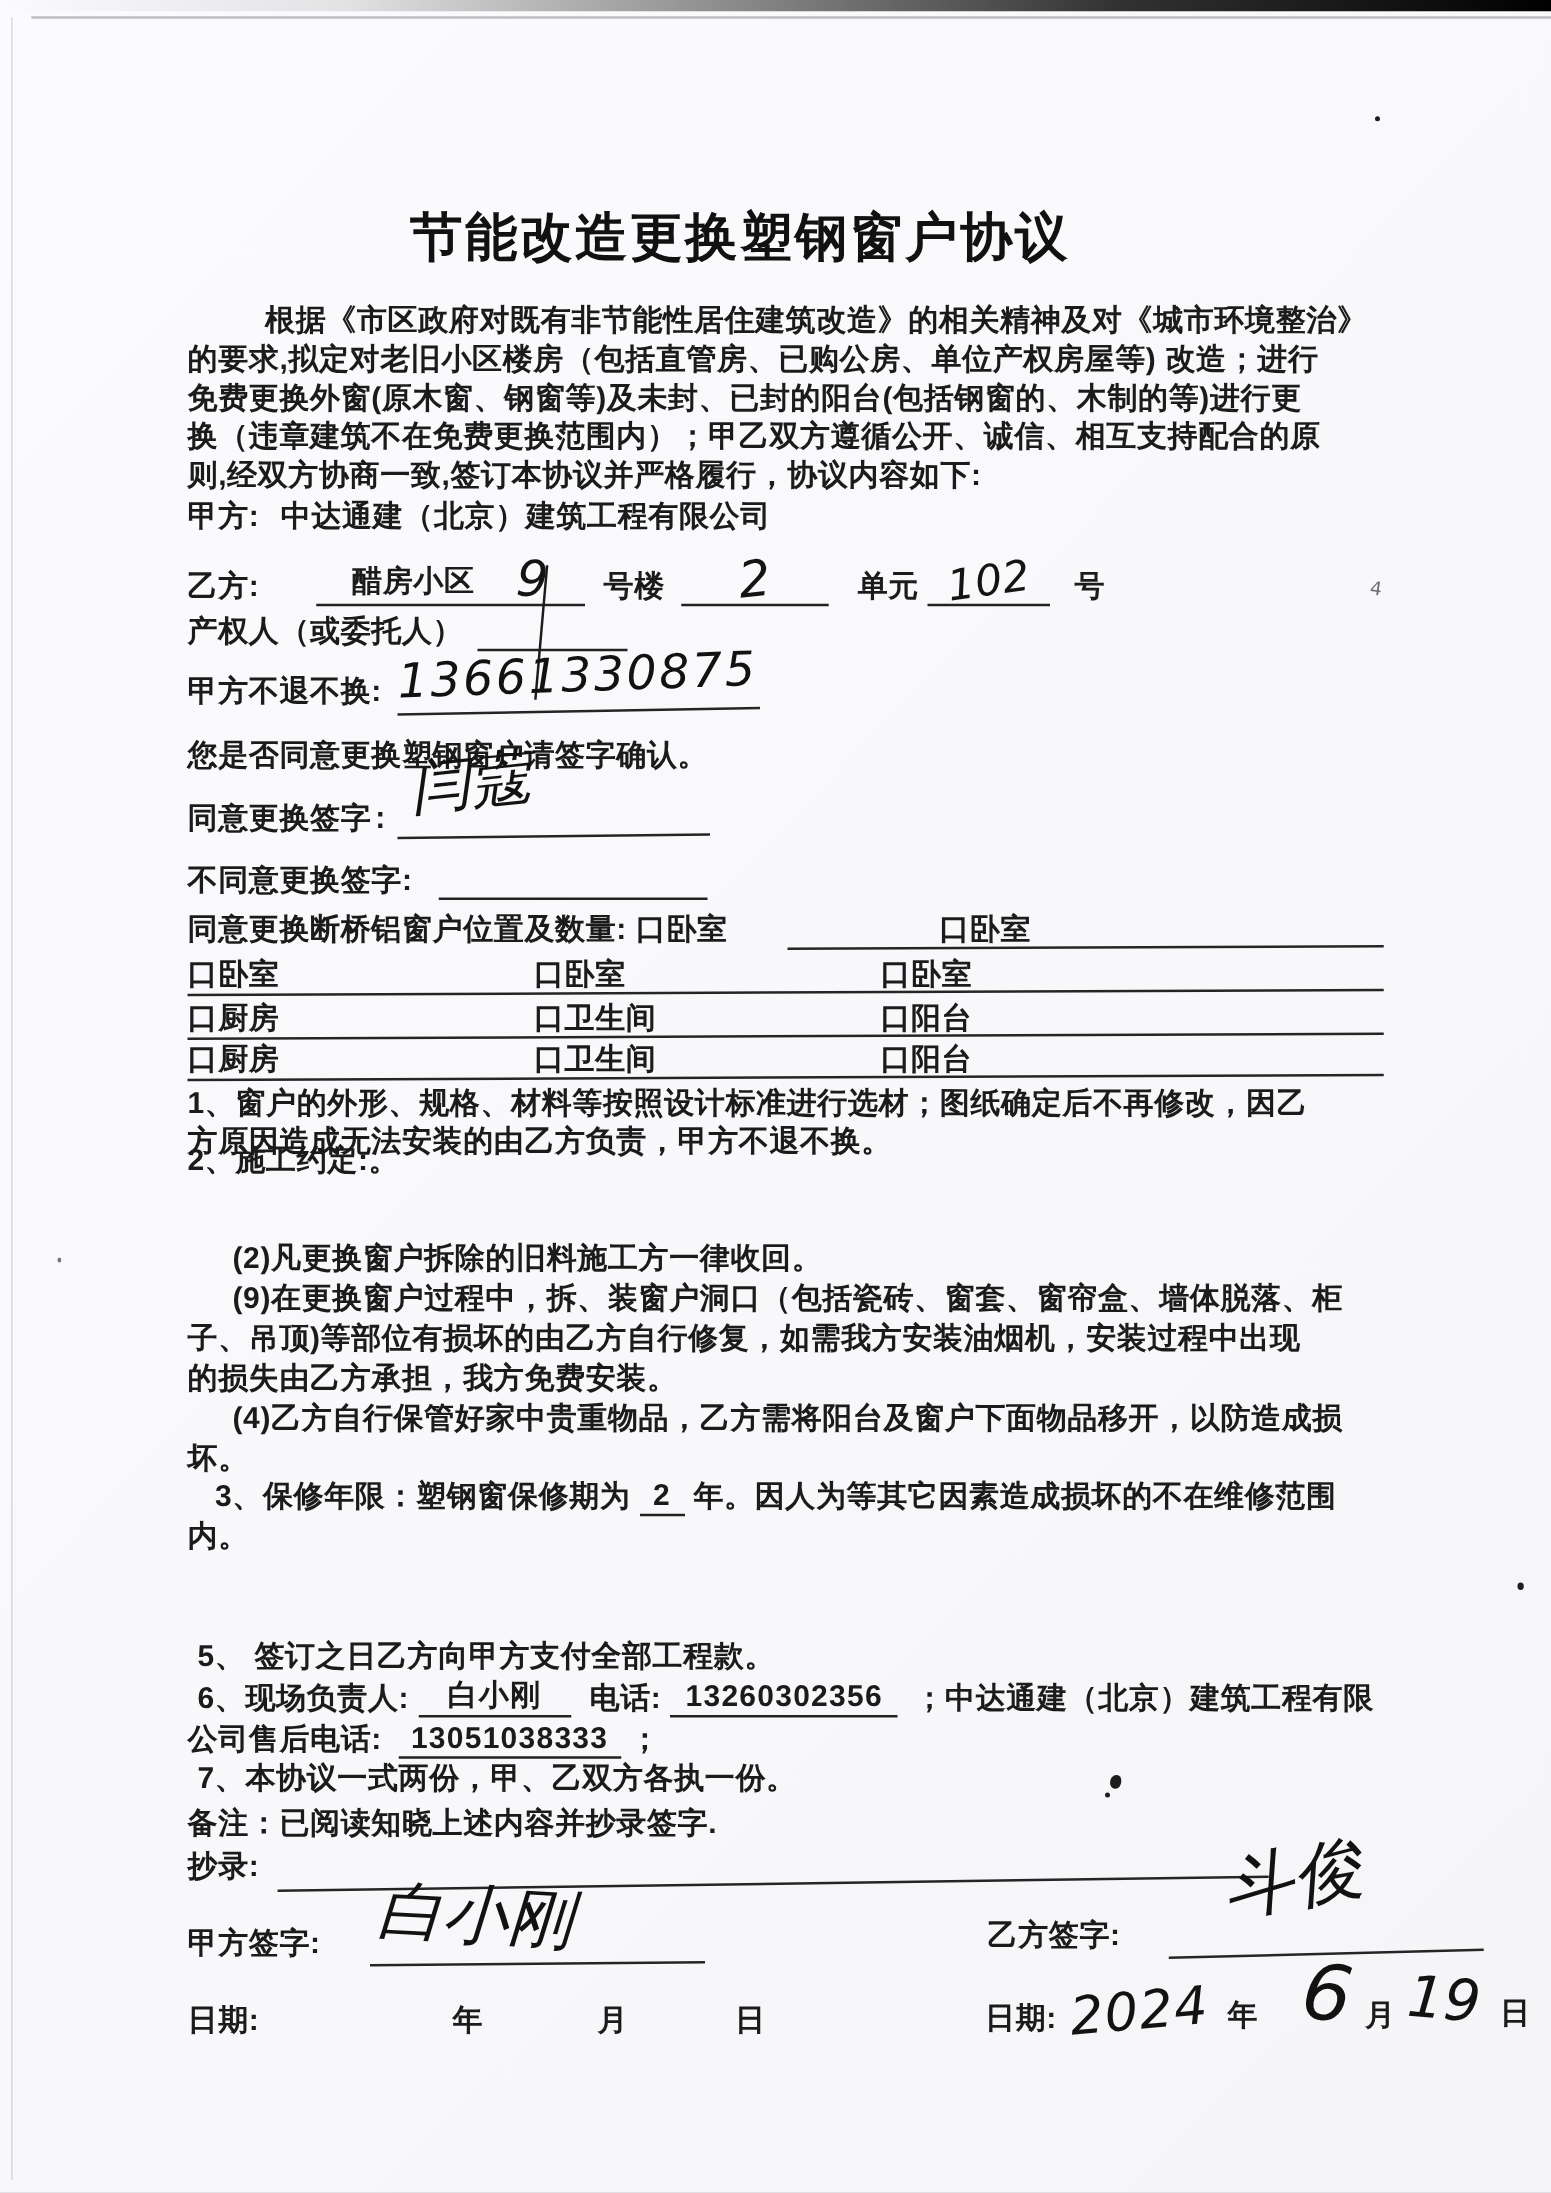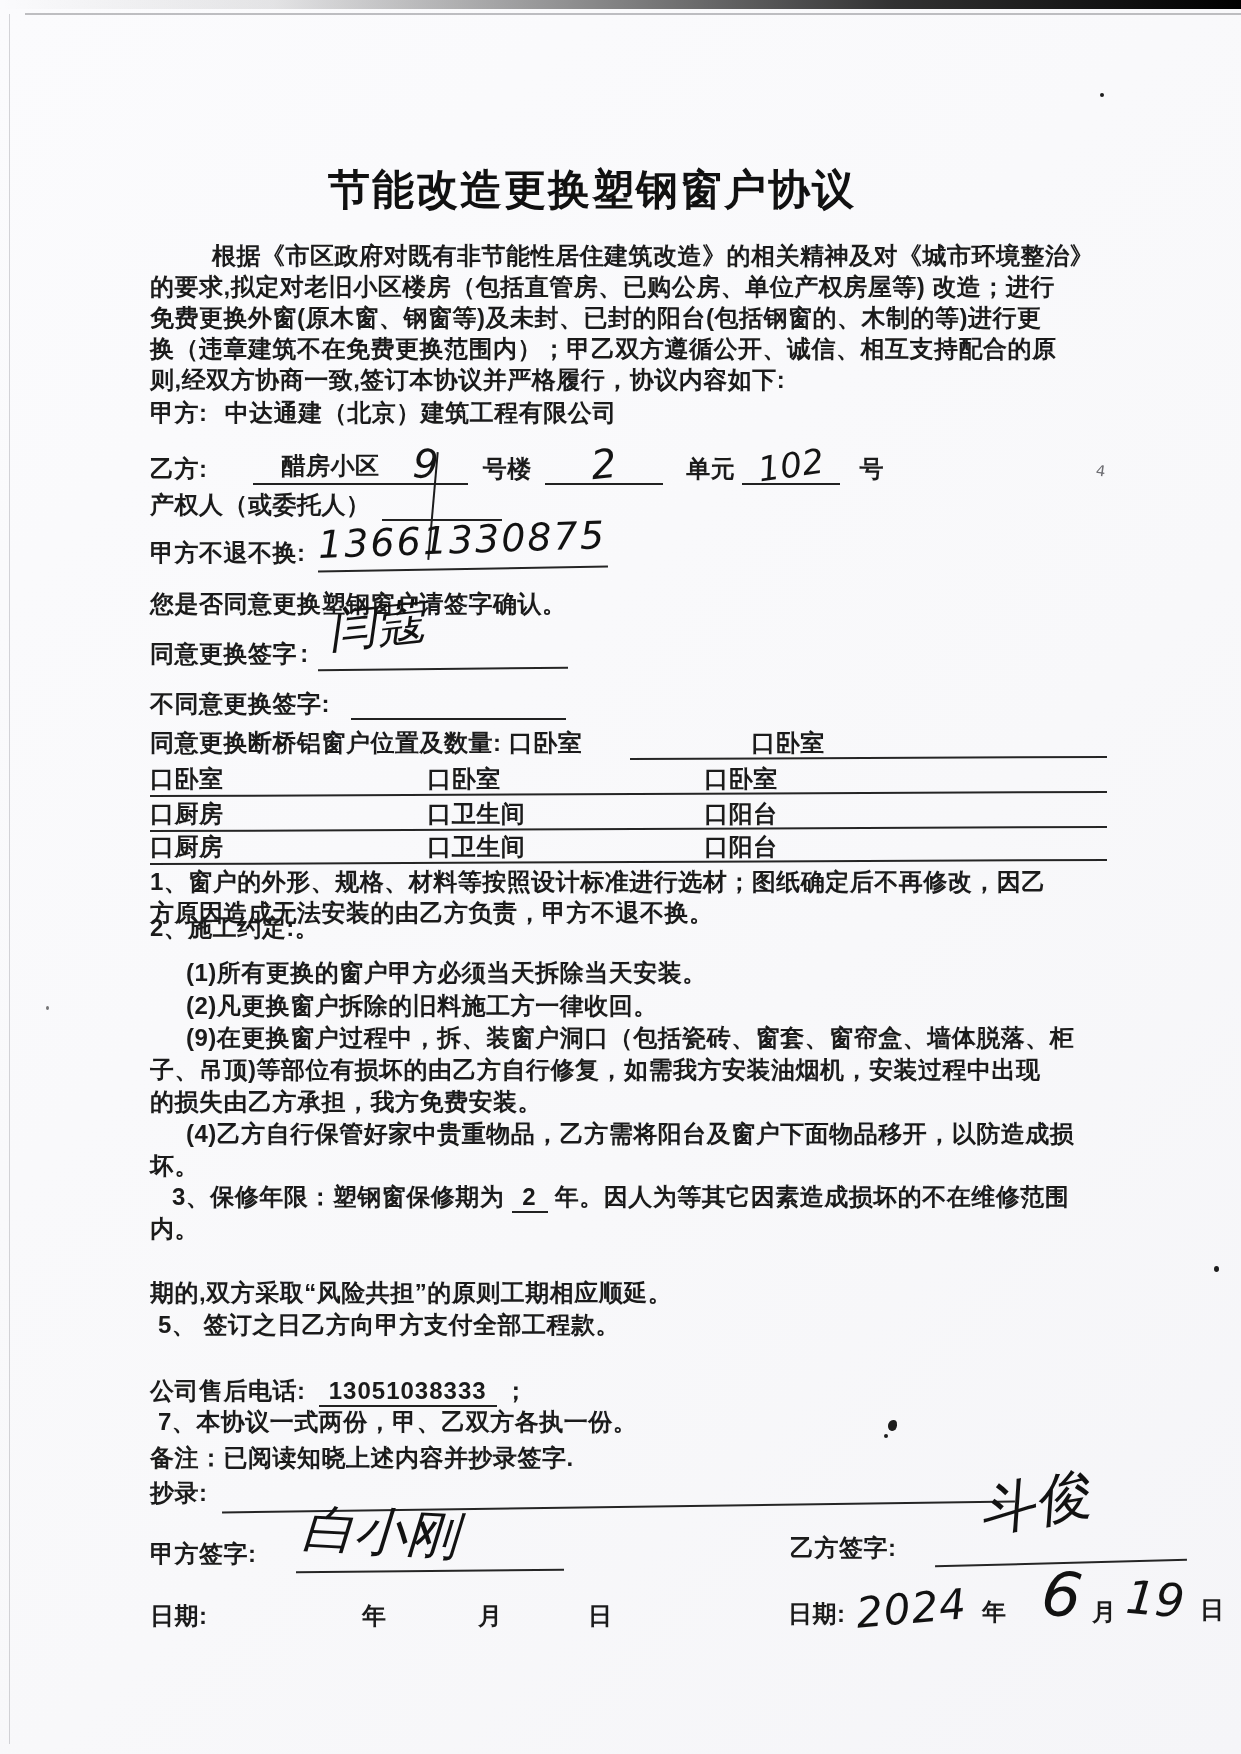--- a/index.html
+++ b/index.html
@@ -118,39 +118,44 @@
     <span style="display:inline-block;width:270px;">口厨房</span>
     <span style="display:inline-block;width:270px;">口卫生间</span>
     <span>口阳台</span>
   </div>
   <div class="rowline" style="left:150px;top:861px;width:957px;"></div>
 
   <div class="ln" style="left:150px;top:866px;">1、窗户的外形、规格、材料等按照设计标准进行选材；图纸确定后不再修改，因乙</div>
   <div class="ln" style="left:150px;top:897px;text-align:right;">方原因造成无法安装的由乙方负责，甲方不退不换。</div>
 
   <div class="ln" style="left:150px;top:912px;">2、施工约定:。</div>
-  <div class="ln" style="left:186px;top:957px;">(1)所有更换的窗户甲方必须当天拆除当天安装。</div>
   <div class="ln" style="left:186px;top:990px;">(2)凡更换窗户拆除的旧料施工方一律收回。</div>
   <div class="ln" style="left:186px;top:1022px;">(9)在更换窗户过程中，拆、装窗户洞口（包括瓷砖、窗套、窗帘盒、墙体脱落、柜</div>
   <div class="ln" style="left:150px;top:1086px;">的损失由乙方承担，我方免费安装。</div>
   <div class="ln" style="left:150px;top:1054px;">子、吊顶)等部位有损坏的由乙方自行修复，如需我方安装油烟机，安装过程中出现</div>
   <div class="ln" style="left:186px;top:1118px;">(4)乙方自行保管好家中贵重物品，乙方需将阳台及窗户下面物品移开，以防造成损</div>
   <div class="ln" style="left:150px;top:1150px;">坏。</div>
 
   <div class="ln" style="left:172px;top:1181px;">
     <span>3、保修年限：塑钢窗保修期为</span>
     <span class="u bnum" style="width:36px;">2</span>
     <span>年。因人为等其它因素造成损坏的不在维修范围</span>
   </div>
   <div class="ln" style="left:150px;top:1213px;">内。</div>
 
-  <div class="ln" style="left:150px;top:1277px;">期的,双方采取“风险共担”的原则工期相应顺延。</div>
 
   <div class="ln" style="left:158px;top:1309px;">5、 签订之日乙方向甲方支付全部工程款。</div>
 
+  <div class="ln" style="left:158px;top:1340px;">
+    <span>6、现场负责人:</span>
+    <span class="u bnum" style="width:122px;">白小刚</span>
+    <span style="margin-left:8px;">电话:</span>
+    <span class="u bnum" style="width:182px;">13260302356</span>
+    <span style="margin-left:6px;">；中达通建（北京）建筑工程有限</span>
+  </div>
   <div class="ln" style="left:150px;top:1375px;">
     <span>公司售后电话:</span>
     <span class="u bnum" style="width:178px;margin-left:6px;">13051038333</span>
     <span>；</span>
   </div>
 
   <div class="ln" style="left:158px;top:1406px;">7、本协议一式两份，甲、乙双方各执一份。</div>
 
   <div class="ln" style="left:150px;top:1442px;font-weight:700;">备注：已阅读知晓上述内容并抄录签字.</div>
   <div class="ln" style="left:150px;top:1477px;">抄录:</div>

